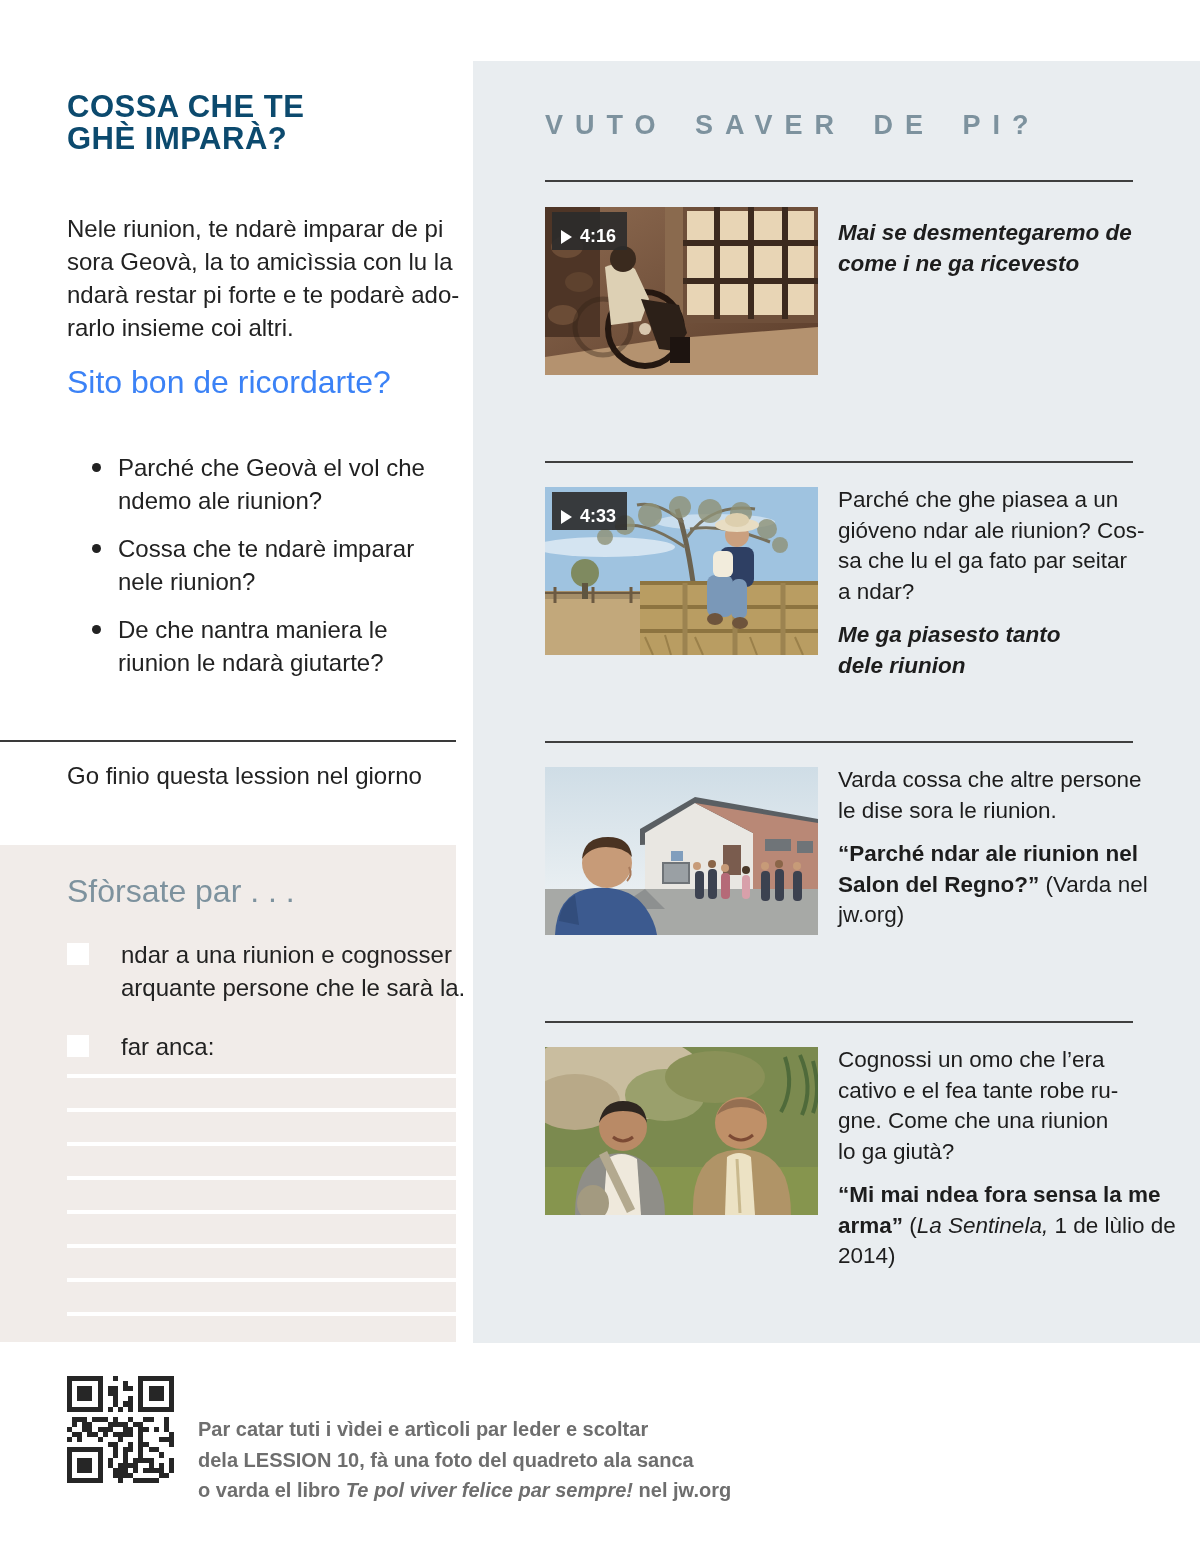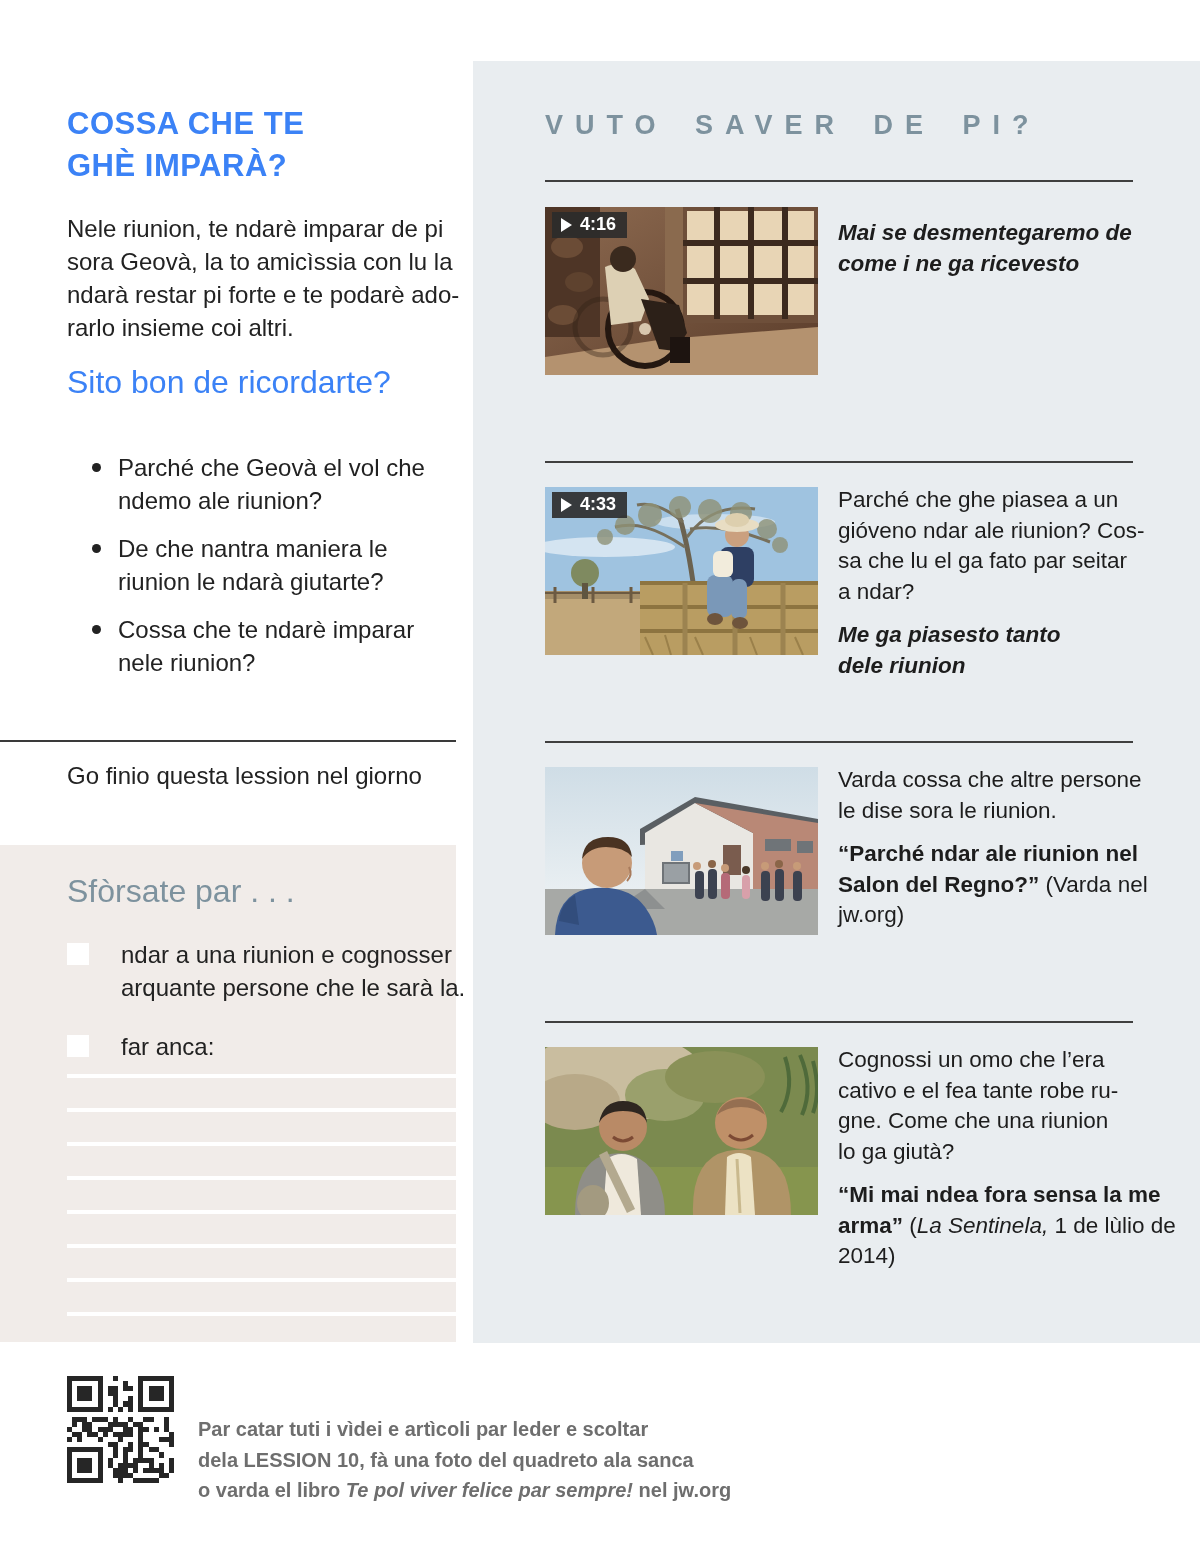--- a/index.html
+++ b/index.html
@@ -19,23 +19,23 @@
 
   
   .right-panel {
     position:absolute; left:473px; top:61px;
     width:727px; height:1282px;
     background:#e9edf0;
   }
 
   
   .l-title {
-    position:absolute; left:67px; top:103px;
+    position:absolute; left:67px; top:91px;
     font-size:31px; font-weight:bold; letter-spacing:0.5px;
-    line-height:42px; color:#3b82f6;
+    line-height:32px; color:#0c4a6e;
   }
   .l-intro {
     position:absolute; left:67px; top:212px;
     font-size:24px; line-height:33px; color:#222;
   }
   .l-recall-h {
     position:absolute; left:67px; top:364px;
     font-size:32px; color:#3b82f6; font-weight:normal;
   }
   .bullets { position:absolute; left:92px; top:435px;margin-top:16px; }
@@ -93,21 +93,21 @@
     overflow:hidden; background:#999;
   }
   .th-1 { top:207px; } .th-2 { top:487px; }
   .th-3 { top:767px; } .th-4 { top:1047px; }
   .thumb svg { display:block; width:273px; height:168px; }
 
   .time-badge {
     position:absolute; top:5px; left:7px;
     display:flex; align-items:center;
     background:rgba(43,43,43,0.9); color:#ffffff;
-    padding:2px 11px 3px 9px; font-size:18px; font-weight:bold;
+    padding:14px 11px 3px 9px; font-size:18px; font-weight:bold;
   }
   .play-tri {
     width:0; height:0; margin-right:8px;
     border-left:11px solid #ffffff;
     border-top:7px solid transparent;
     border-bottom:7px solid transparent;
   }
 
   .sect-text { position:absolute; left:838px; font-size:22.5px; line-height:30.5px; color:#1d1d1d; }
   .st-1 { top:205px; } .st-2 { top:485px; }
@@ -147,27 +147,27 @@
   <div class="l-recall-h">Sito bon de ricordarte?</div>
 
   <div class="bullets">
     <div class="bullet">
       <span class="dot"></span>
       <span class="btext pre">Parché che Geovà el vol che
 ndemo ale riunion?</span>
     </div>
     <div class="bullet">
       <span class="dot"></span>
-      <span class="btext pre">De che nantra maniera le
-riunion le ndarà giutarte?</span>
+      <span class="btext pre">Cossa che te ndarè imparar
+nele riunion?</span>
     </div>
     <div class="bullet">
       <span class="dot"></span>
-      <span class="btext pre">Cossa che te ndarè imparar
-nele riunion?</span>
+      <span class="btext pre">De che nantra maniera le
+riunion le ndarà giutarte?</span>
     </div>
   </div>
 
   <div class="l-divider"></div>
 
   <div class="l-finish pre">Go finio questa lession nel giorno</div>
 
   <div class="beige-box"></div>
 
   <div class="strive-h">Sfòrsate par . . .</div>

